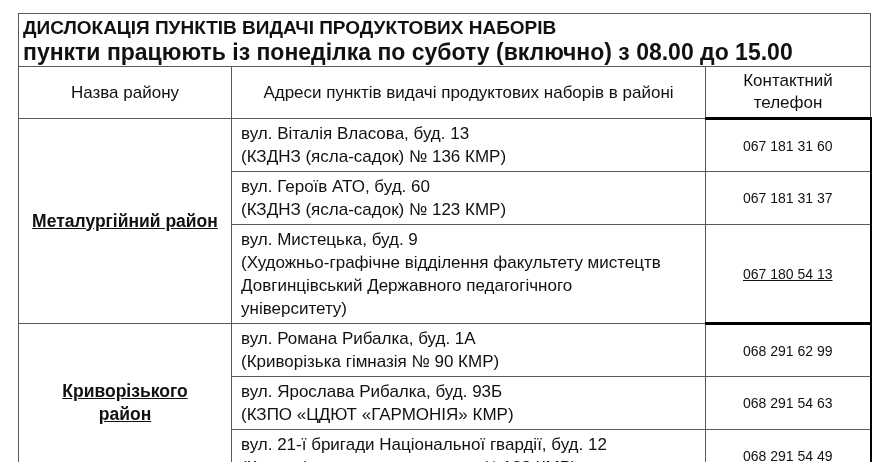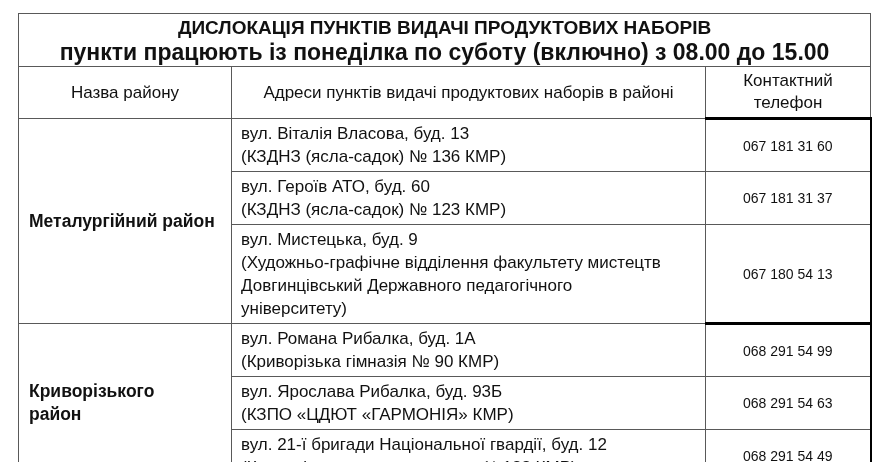--- a/index.html
+++ b/index.html
@@ -21,52 +21,54 @@
     table-layout: fixed;
   }
   td {
     border: 1px solid #595959;
     background: #ffffff;
     vertical-align: middle;
     overflow: hidden;
   }
   .title-cell {
     height: 52px;
-    text-align: center;
+    text-align: left;
     font-weight: bold;
-    padding: 0 20px;
+    padding: 0 4px;
   }
   .title-line { font-size: 19px; line-height: 25px; }
   .subtitle-line { font-size: 23px; line-height: 25px; }
   .header-cell {
     height: 50px;
     text-align: center;
     font-size: 17px;
     line-height: 22px;
     padding: 0 0;
   }
   .header-phone { padding: 0 22px; }
   .district-cell {
+    text-align: center;
     font-weight: bold;
     font-size: 17.5px;
     line-height: 23px;
     padding: 0 10px;
+    text-decoration: underline;
   }
   .addr-cell {
     font-size: 17px;
     line-height: 23px;
     padding: 3px 24px 3px 9px;
   }
   .phone-cell {
     text-align: center;
     font-size: 14px;
     border-right: 2px solid #000000;
   }
   .grp-top    { border-top: 3px solid #000000; }
-  .grp-bottom { border-bottom: 3px solid #000000; }
+  .grp-bottom { border-bottom: 3px solid #000000; text-decoration: underline; }
   .r1 { height: 51px; }
   .r2 { height: 51px; margin-top: 48px; }
   .r3 { height: 92px; }
   .r4 { height: 50px; }
   .r5 { height: 51px; }
   .r6 { height: 43px; }
   .line:empty { display: none; }
 </style>
 </head>
 <body>
@@ -121,21 +123,21 @@
 
       <tr class="r4">
         <td class="district-cell" rowspan="3">
           <div class="line">Криворізького</div>
           <div class="line">район</div>
         </td>
         <td class="addr-cell">
           <div class="line">вул. Романа Рибалка, буд. 1А</div>
           <div class="line">(Криворізька гімназія № 90 КМР)</div>
         </td>
-        <td class="phone-cell grp-top">068 291 54 99</td>
+        <td class="phone-cell grp-top">068 291 62 99</td>
       </tr>
       <tr class="r5">
         <td class="addr-cell">
           <div class="line">вул. Ярослава Рибалка, буд. 93Б</div>
           <div class="line">(КЗПО «ЦДЮТ «ГАРМОНІЯ» КМР)</div>
         </td>
         <td class="phone-cell">068 291 54 63</td>
       </tr>
       <tr class="r6">
         <td class="addr-cell">

